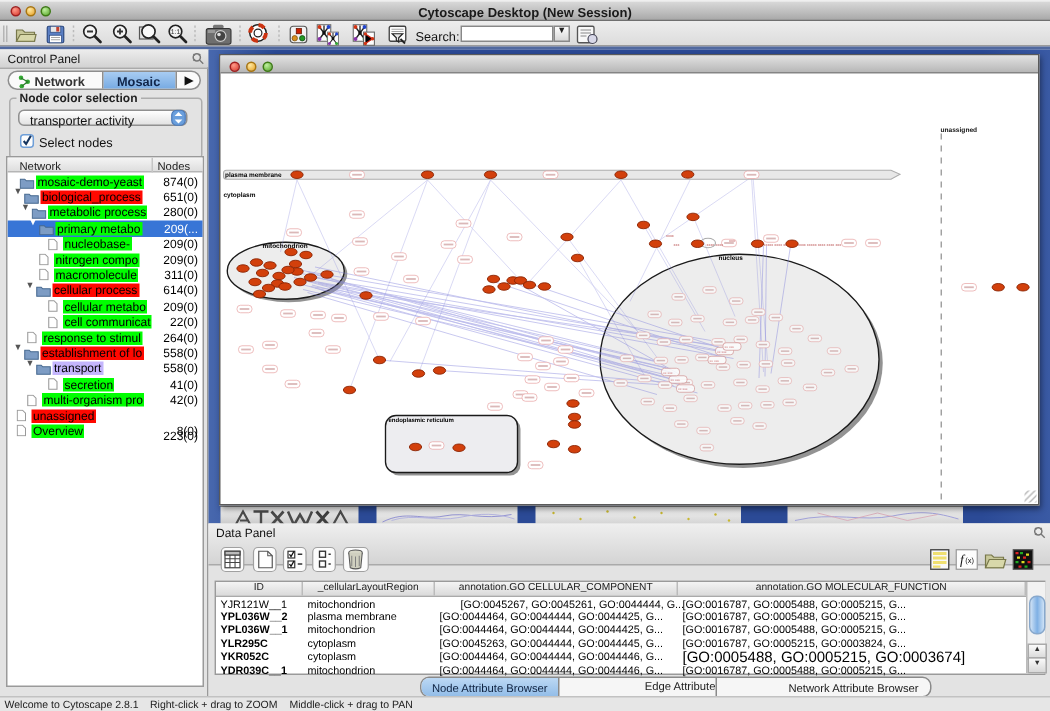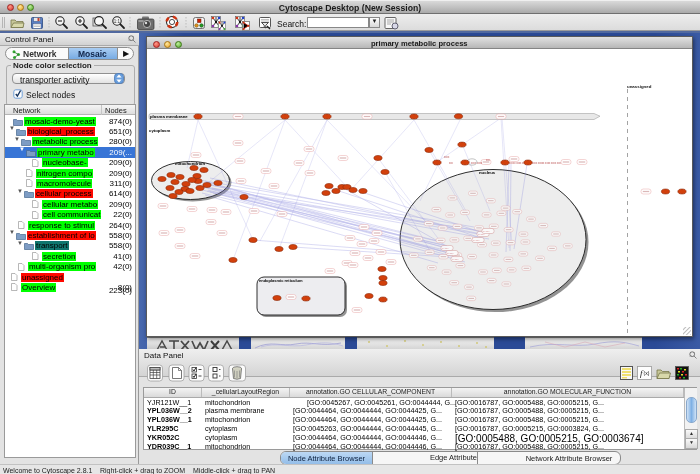--- a/index.html
+++ b/index.html
@@ -266,21 +266,21 @@
               <path d="M0.5 1.5 L3.5 1.5 L4.5 2.5 L9.5 2.5 L9.5 7.5 L0.5 7.5 Z" fill="#7d9cc4" stroke="#46688f" stroke-width="0.7"></path>
             </svg>
             <span style="position:absolute;left:22px;top:0.5px;font-size:8px;line-height:9px;background:#ff0800;color:#000;padding:0 1px;white-space:nowrap;">establishment of lo</span>
             <span style="position:absolute;right:4px;top:0.5px;font-size:8px;color:#000;">558(0)</span>
           </div>
           <div style="position:absolute;left:0;top:124.80000000000001px;width:131px;height:10.4px;">
             <span style="position:absolute;left:12px;top:-1px;font-size:6px;color:#555;">▼</span>
             <svg width="10" height="8" style="position:absolute;left:19px;top:1.5px;">
               <path d="M0.5 1.5 L3.5 1.5 L4.5 2.5 L9.5 2.5 L9.5 7.5 L0.5 7.5 Z" fill="#7d9cc4" stroke="#46688f" stroke-width="0.7"></path>
             </svg>
-            <span style="position:absolute;left:30px;top:0.5px;font-size:8px;line-height:9px;background:#0f766e;color:#000;padding:0 1px;white-space:nowrap;">transport</span>
+            <span style="position:absolute;left:30px;top:0.5px;font-size:8px;line-height:9px;background:#c4b5fd;color:#000;padding:0 1px;white-space:nowrap;">transport</span>
             <span style="position:absolute;right:4px;top:0.5px;font-size:8px;color:#000;">558(0)</span>
           </div>
           <div style="position:absolute;left:0;top:135.20000000000002px;width:131px;height:10.4px;">
             <svg width="7" height="8" style="position:absolute;left:27px;top:1px;">
               <path d="M0.5 0.5 L4 0.5 L6 2.5 L6 7.5 L0.5 7.5 Z" fill="#fff" stroke="#999" stroke-width="0.7"></path>
             </svg>
             <span style="position:absolute;left:37px;top:0.5px;font-size:8px;line-height:9px;background:#00ff00;color:#000;padding:0 1px;white-space:nowrap;">secretion</span>
             <span style="position:absolute;right:4px;top:0.5px;font-size:8px;color:#000;">41(0)</span>
           </div>
           <div style="position:absolute;left:0;top:145.6px;width:131px;height:10.4px;">
@@ -345,21 +345,20 @@
       <path d="M5 9 C30 3 50 10 70 6 S100 4 114 8" stroke="#9a9ad8" stroke-width="0.6" fill="none"></path>
       <path d="M20 4 L40 9 L60 4 L80 9 L100 5" stroke="#d8a0b0" stroke-width="0.5" fill="none"></path>
     </svg>
   </div>
 
   <div id="netwin" class="abs" style="left:7px;top:3px;width:546.5px;height:301px;background:#fff;border:1px solid #5a5a5a;box-shadow:1px 2px 4px rgba(0,0,0,0.45);box-sizing:border-box;">
     <div class="abs" style="left:0;top:0;width:544.5px;height:12px;background:linear-gradient(#e2e2e2,#b7b7b7);border-bottom:1px solid #858585;box-sizing:border-box;">
       <div class="tl" style="left:6px;top:3.5px;width:5px;height:5px;background:radial-gradient(circle at 35% 30%,#ff9a8a,#d83a2e);border:0.5px solid #a02020;"></div>
       <div class="tl" style="left:17px;top:3.5px;width:5px;height:5px;background:radial-gradient(circle at 35% 30%,#ffe9a0,#e8a229);border:0.5px solid #a87510;"></div>
       <div class="tl" style="left:28px;top:3.5px;width:5px;height:5px;background:radial-gradient(circle at 35% 30%,#c0f0a0,#57a829);border:0.5px solid #3d7a15;"></div>
-      <div class="abs" style="left:0;top:1.5px;width:100%;text-align:center;font-size:7.6px;font-weight:bold;color:#1a1a1a;">primary metabolic process</div>
     </div>
     <svg id="graph" class="abs" style="left:0;top:12px;" width="544" height="287" viewBox="147 48 544 287">
           <ellipse cx="192.5" cy="181.5" rx="39" ry="19" fill="rgba(40,40,40,0.5)"></ellipse>
           <ellipse cx="190.5" cy="179.5" rx="39" ry="19" fill="#ededed" stroke="#1a1a1a" stroke-width="0.9"></ellipse>
           <ellipse cx="495.5" cy="241" rx="93" ry="70" fill="rgba(40,40,40,0.5)"></ellipse>
           <ellipse cx="493" cy="238.5" rx="93" ry="70" fill="#ededed" stroke="#1a1a1a" stroke-width="0.9"></ellipse>
           <rect x="259" y="278" width="88" height="38" rx="7" fill="rgba(40,40,40,0.5)"></rect>
           <rect x="257" y="276" width="88" height="38" rx="7" fill="#ededf0" stroke="#1a1a1a" stroke-width="0.9"></rect>
           <g stroke="#8080da" stroke-width="0.55" opacity="0.52">
             <line x1="200" y1="181" x2="438" y2="240"></line>

